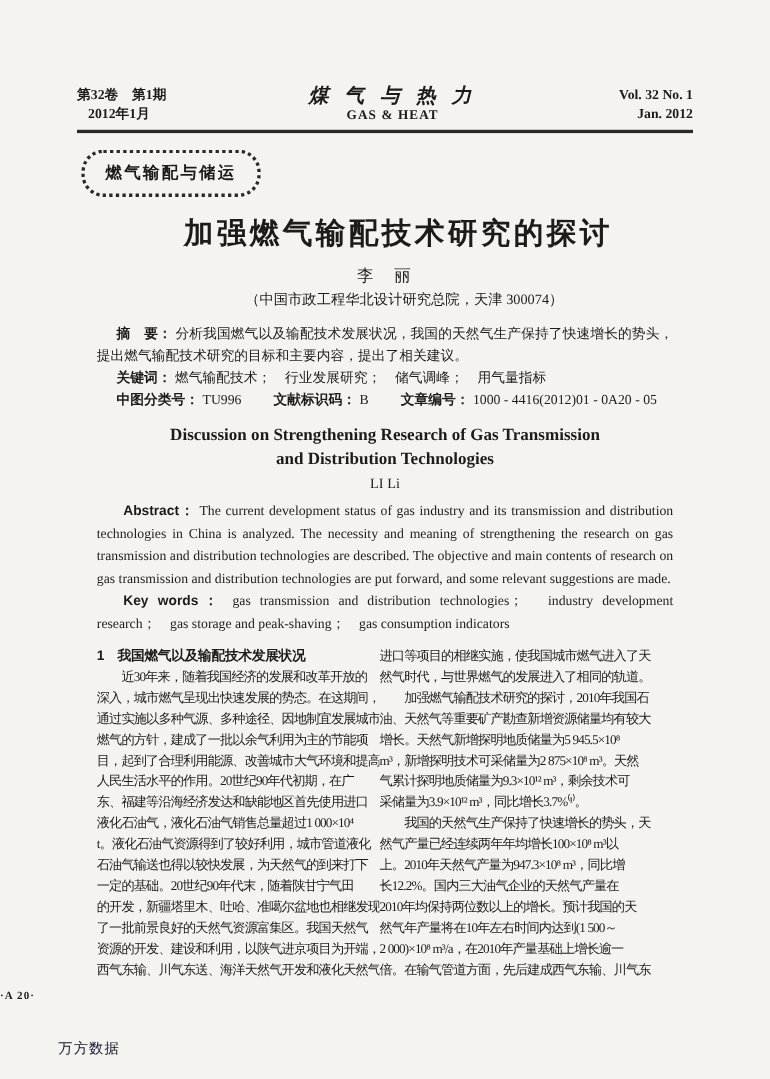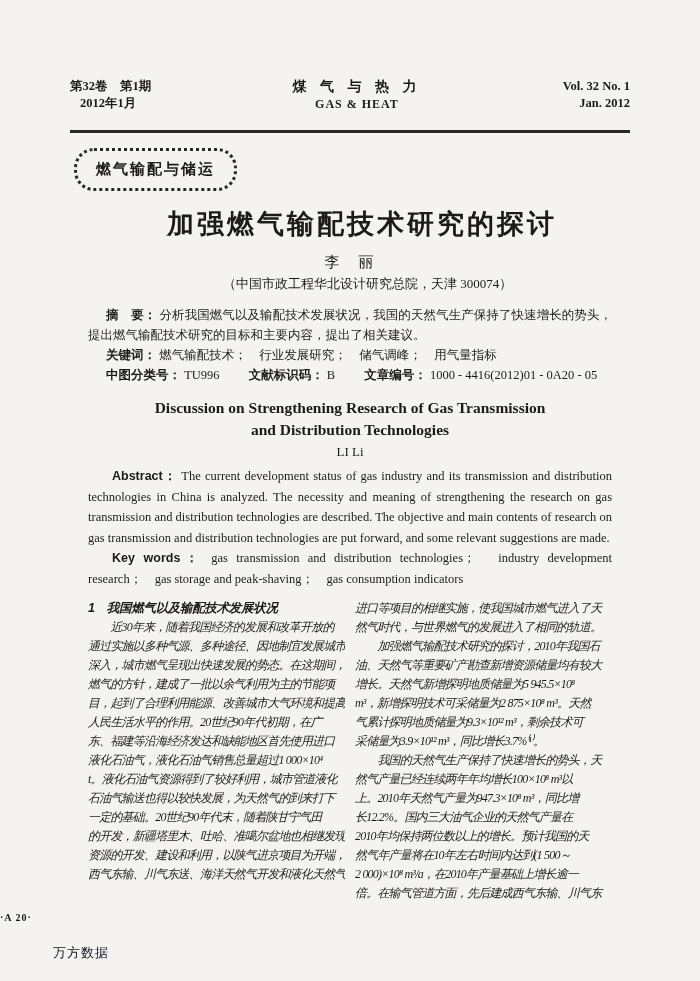--- a/index.html
+++ b/index.html
@@ -10,29 +10,29 @@
     background:#f5f3f0;
     color:#1d1b18;
     font-family:"Liberation Serif", serif;
     overflow:hidden;
   }
 
   
   .header {
     margin:0 70px;
     padding-top:78px;
-    padding-bottom:18px;
+    padding-bottom:6px;
     border-bottom:3px solid #2b2926;
     display:flex;
     justify-content:space-between;
   }
   .header .hl { font-size:12.5px; font-weight:bold; line-height:17px; }
   .header .hl .sub { padding-left:10px; font-weight:bold; }
   .header .hc { text-align:center; }
-  .header .hc .jcn { font-size:14px; font-weight:bold; letter-spacing:5px; line-height:18px; }
+  .header .hc .jcn { font-size:18px; font-weight:bold; letter-spacing:5px; line-height:18px;font-style:italic; }
   .header .hc .jen { font-size:12px; font-weight:bold; letter-spacing:1px; line-height:16px; }
   .header .hr { text-align:right; font-size:12.5px; font-weight:bold; line-height:17px; }
 
   
   .badge-wrap { margin:15px 0 0 74px; }
   .badge {
     display:inline-block;
     border:3px dotted #2b2926;
     border-radius:20px;
     padding:3px;
@@ -60,21 +60,21 @@
   .clc-row .gap { margin-right:26px; }
 
   
   .en-head { margin-top:12px; text-align:center; }
   .en-title { font-size:15.5px; font-weight:bold; line-height:22px; }
   .en-author { margin-top:3px; font-size:13px; }
   .en-abstract { margin:6px 88px 0; font-size:12.5px; line-height:20.5px; text-align:justify; text-indent:24px; }
   .en-keywords { margin:0 88px; font-size:12.5px; line-height:20.5px; text-align:justify; text-indent:24px; }
 
   
-  .body-cols { margin:10px 88px 0; display:flex; gap:10px;font-style:italic; }
+  .body-cols { margin:10px 88px 0; display:flex; gap:0; }
   .col { width:257px; overflow:hidden; font-size:12px; line-height:19px; }
   .section-heading {
     font-family:"Liberation Sans", sans-serif;
     font-weight:bold; font-size:12.5px;
     white-space:nowrap; letter-spacing:-0.3px;
     height:19px;
   }
   .line { white-space:nowrap; letter-spacing:-0.8px; height:19px; }
 
   
@@ -149,42 +149,43 @@
     <span>gas transmission and distribution technologies；　industry development research；　gas storage and peak-shaving；　gas consumption indicators</span>
   </div>
 
   <div class="body-cols">
     <div class="col">
       <div class="section-heading">1　我国燃气以及输配技术发展状况</div>
       <div>
 
           <div class="line">　　近30年来，随着我国经济的发展和改革开放的</div>
 
+          <div class="line">深入，城市燃气呈现出快速发展的势态。在这期间，</div>
+
           <div class="line">通过实施以多种气源、多种途径、因地制宜发展城市</div>
 
-          <div class="line">深入，城市燃气呈现出快速发展的势态。在这期间，</div>
-
           <div class="line">燃气的方针，建成了一批以余气利用为主的节能项</div>
 
           <div class="line">目，起到了合理利用能源、改善城市大气环境和提高</div>
 
           <div class="line">人民生活水平的作用。20世纪90年代初期，在广</div>
 
           <div class="line">东、福建等沿海经济发达和缺能地区首先使用进口</div>
 
           <div class="line">液化石油气，液化石油气销售总量超过1 000×10⁴</div>
 
           <div class="line">t。液化石油气资源得到了较好利用，城市管道液化</div>
 
           <div class="line">石油气输送也得以较快发展，为天然气的到来打下</div>
 
           <div class="line">一定的基础。20世纪90年代末，随着陕甘宁气田</div>
 
           <div class="line">的开发，新疆塔里木、吐哈、准噶尔盆地也相继发现</div>
 
+          <div class="line">了一批前景良好的天然气资源富集区。我国天然气</div>
 
           <div class="line">资源的开发、建设和利用，以陕气进京项目为开端，</div>
 
           <div class="line">西气东输、川气东送、海洋天然气开发和液化天然气</div>
         </div>
     </div>
     <div class="col">
       <div>
 
           <div class="line">进口等项目的相继实施，使我国城市燃气进入了天</div>

